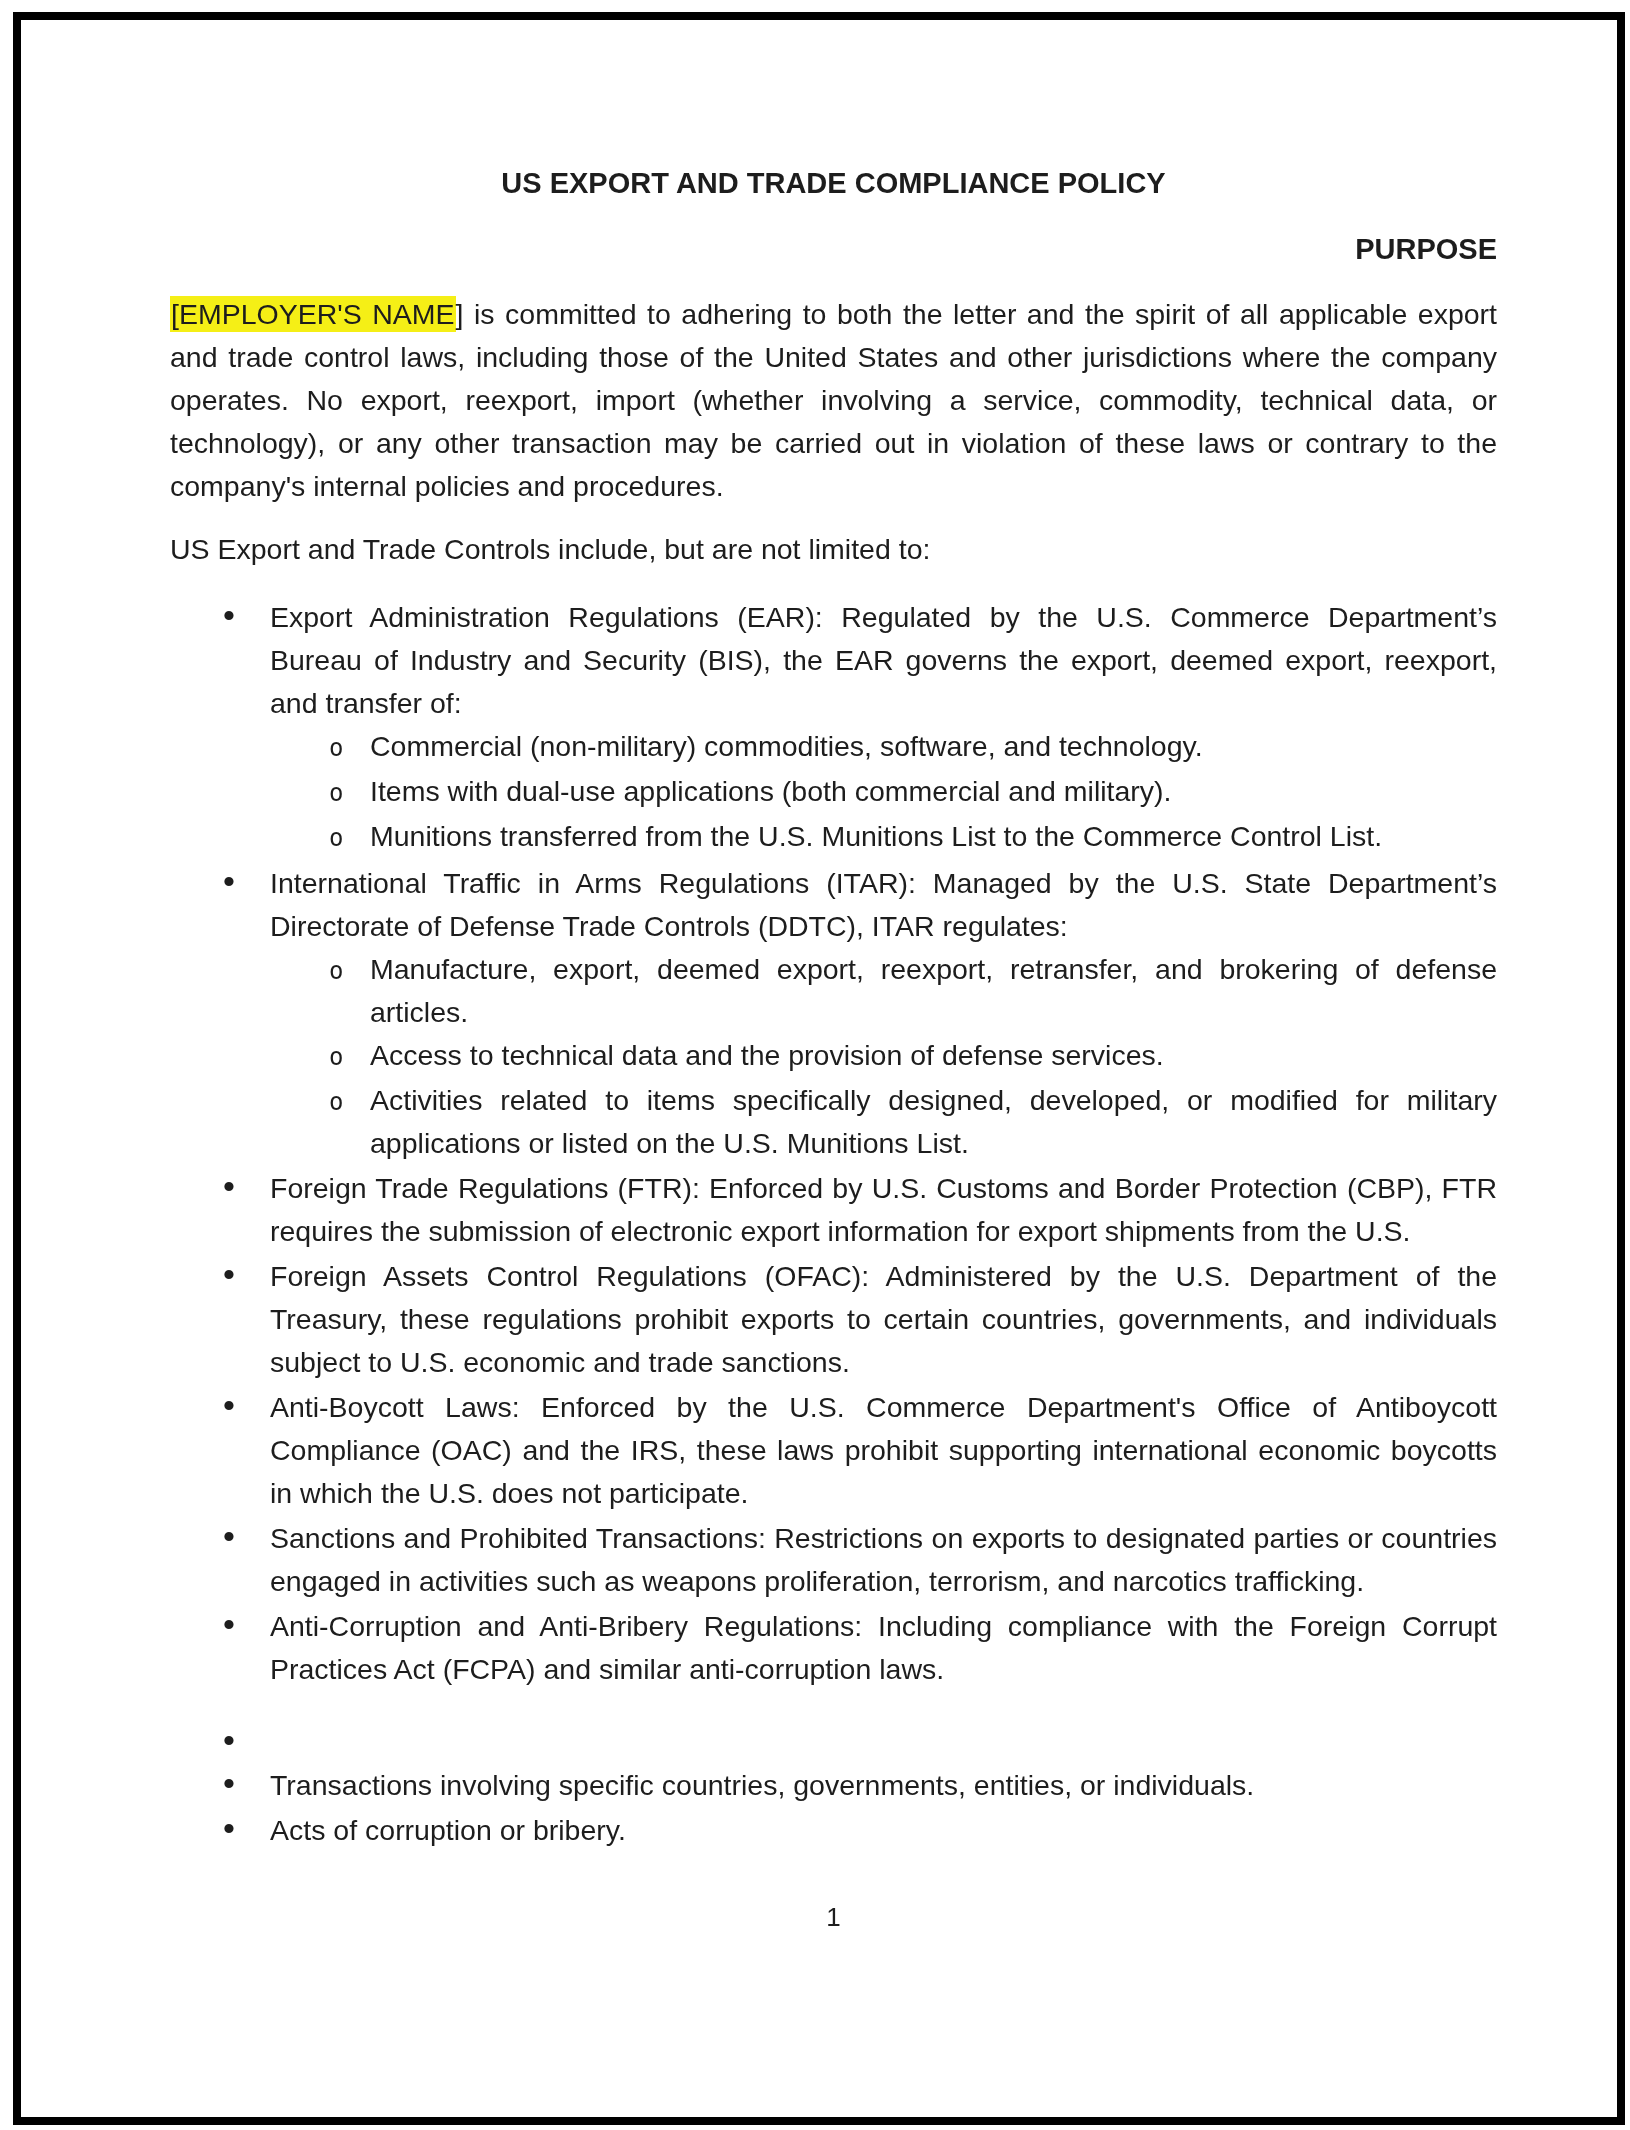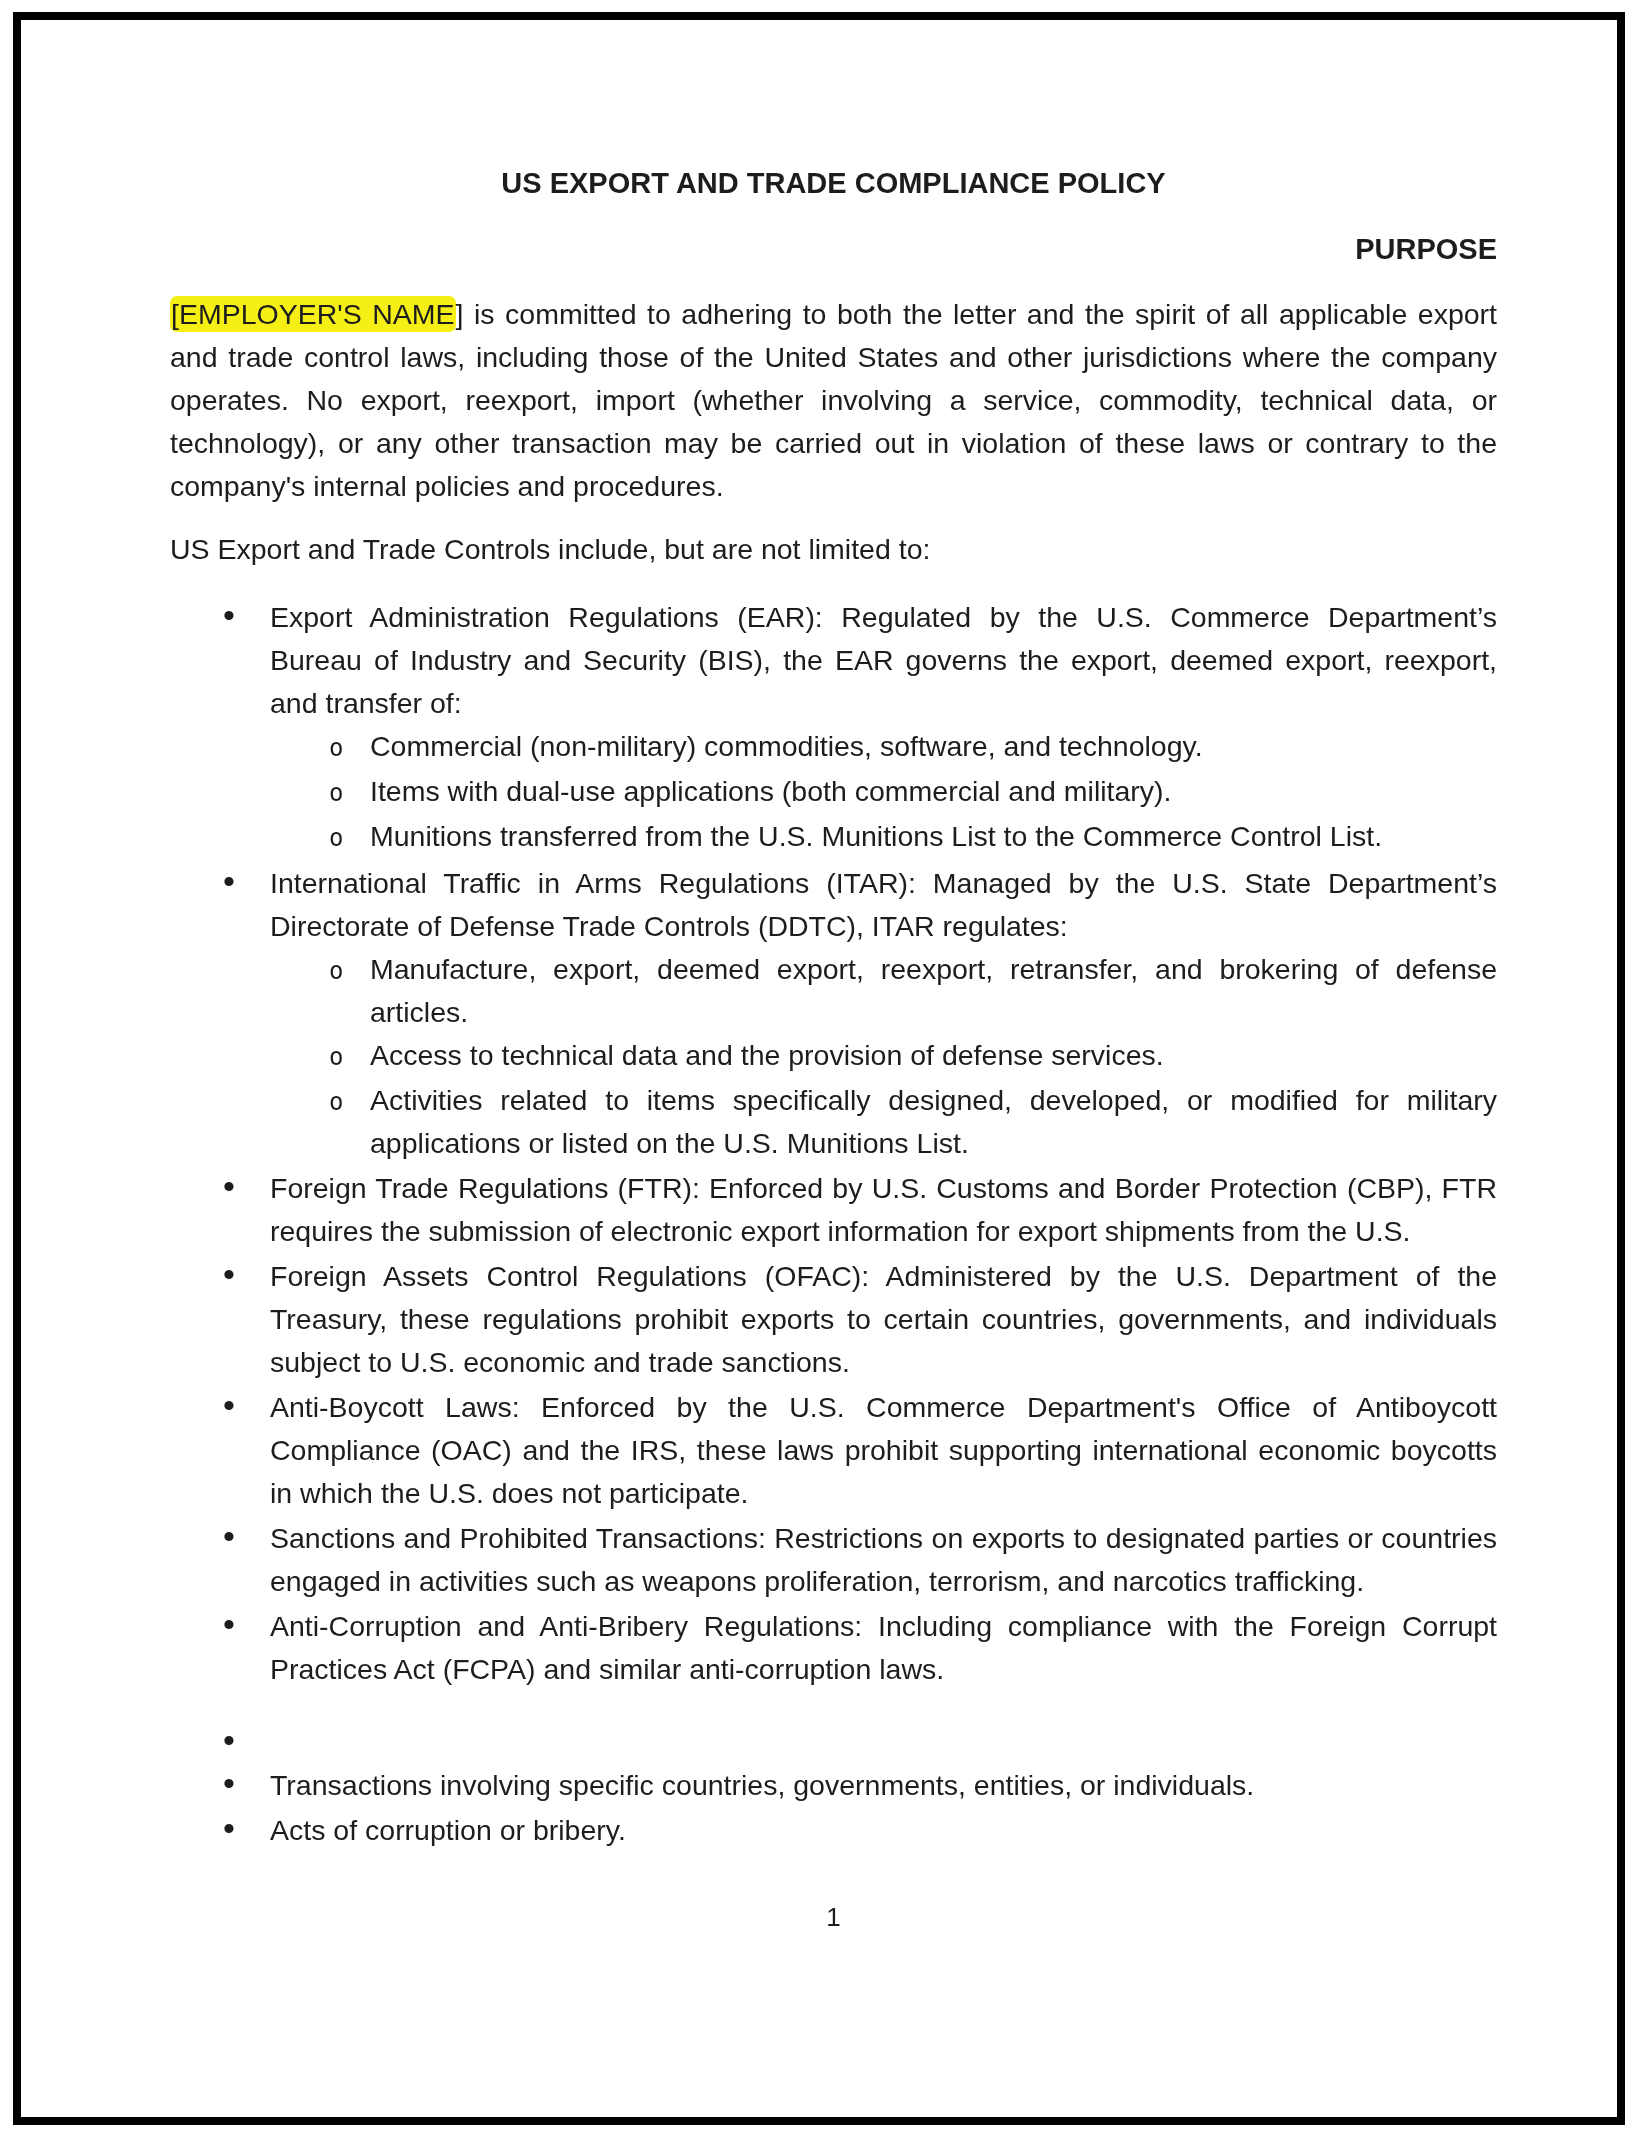--- a/index.html
+++ b/index.html
@@ -44,21 +44,20 @@
   .para {
     margin: 0 0 20px 0;
     text-align: justify;
   }
   .para.intro { margin-bottom: 23px; }
   .para.furthermore { margin-bottom: 0; }
   mark.hl {
     background: #f5ef16;
     color: inherit;
     padding: 2px 1px;
-    border-radius: 7px;
   }
   .list { margin: 0; padding: 0; }
   .list.l1 { margin-bottom: 28px; }
   .list.l2 { margin-top: 22px; margin-bottom: 0; }
   .li { display: flex; align-items: baseline; }
   .li .marker {
     flex: 0 0 auto;
     margin-left: 53px;
     width: 47px;
     font-size: 34px;

